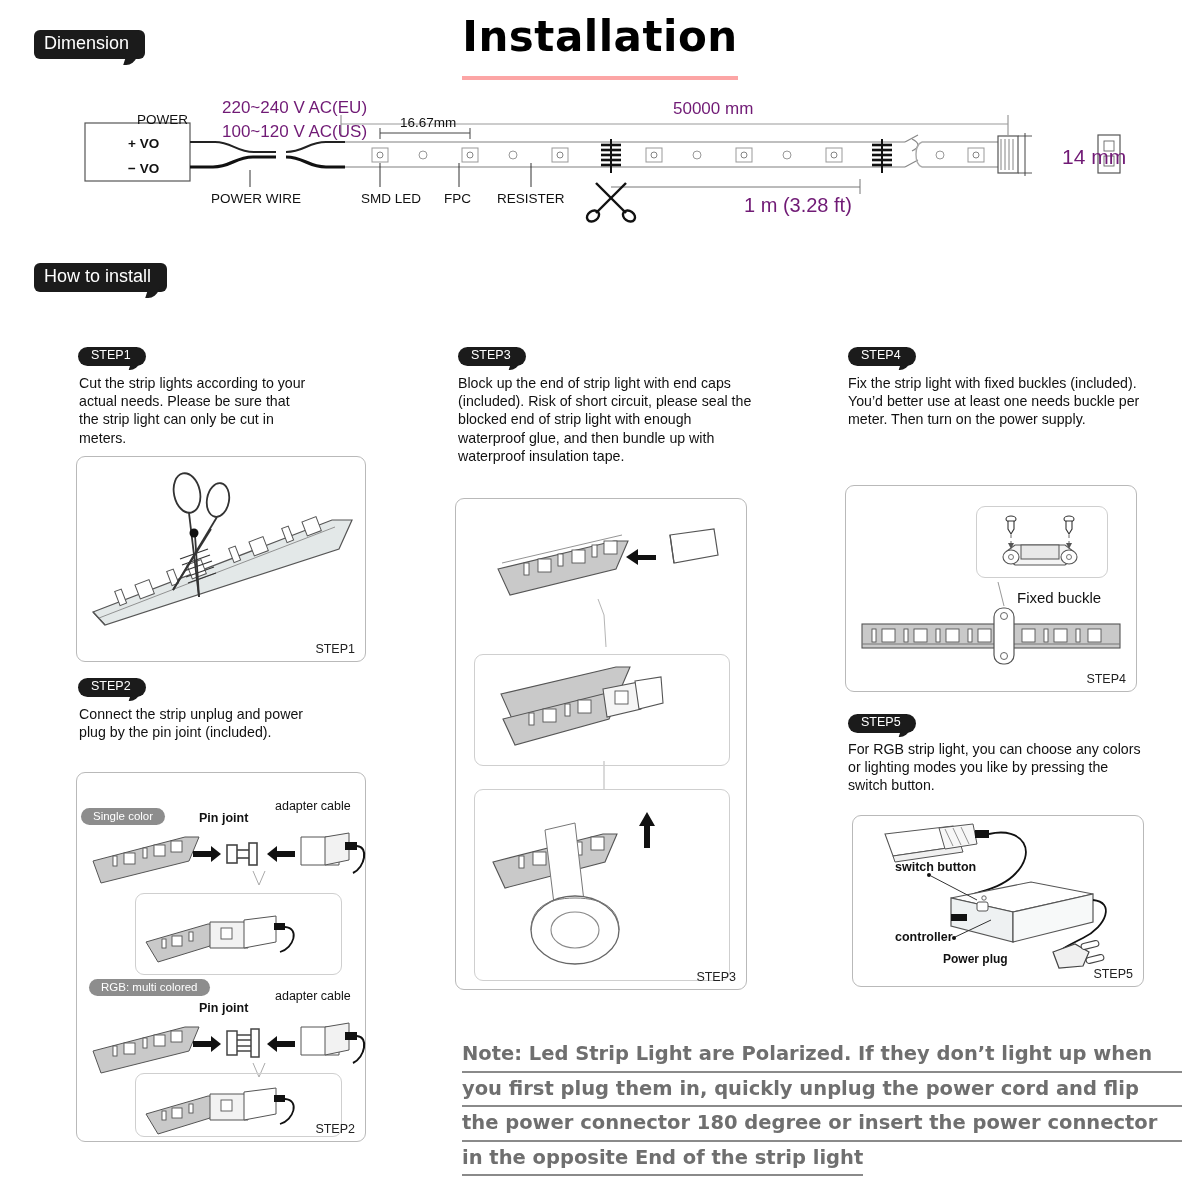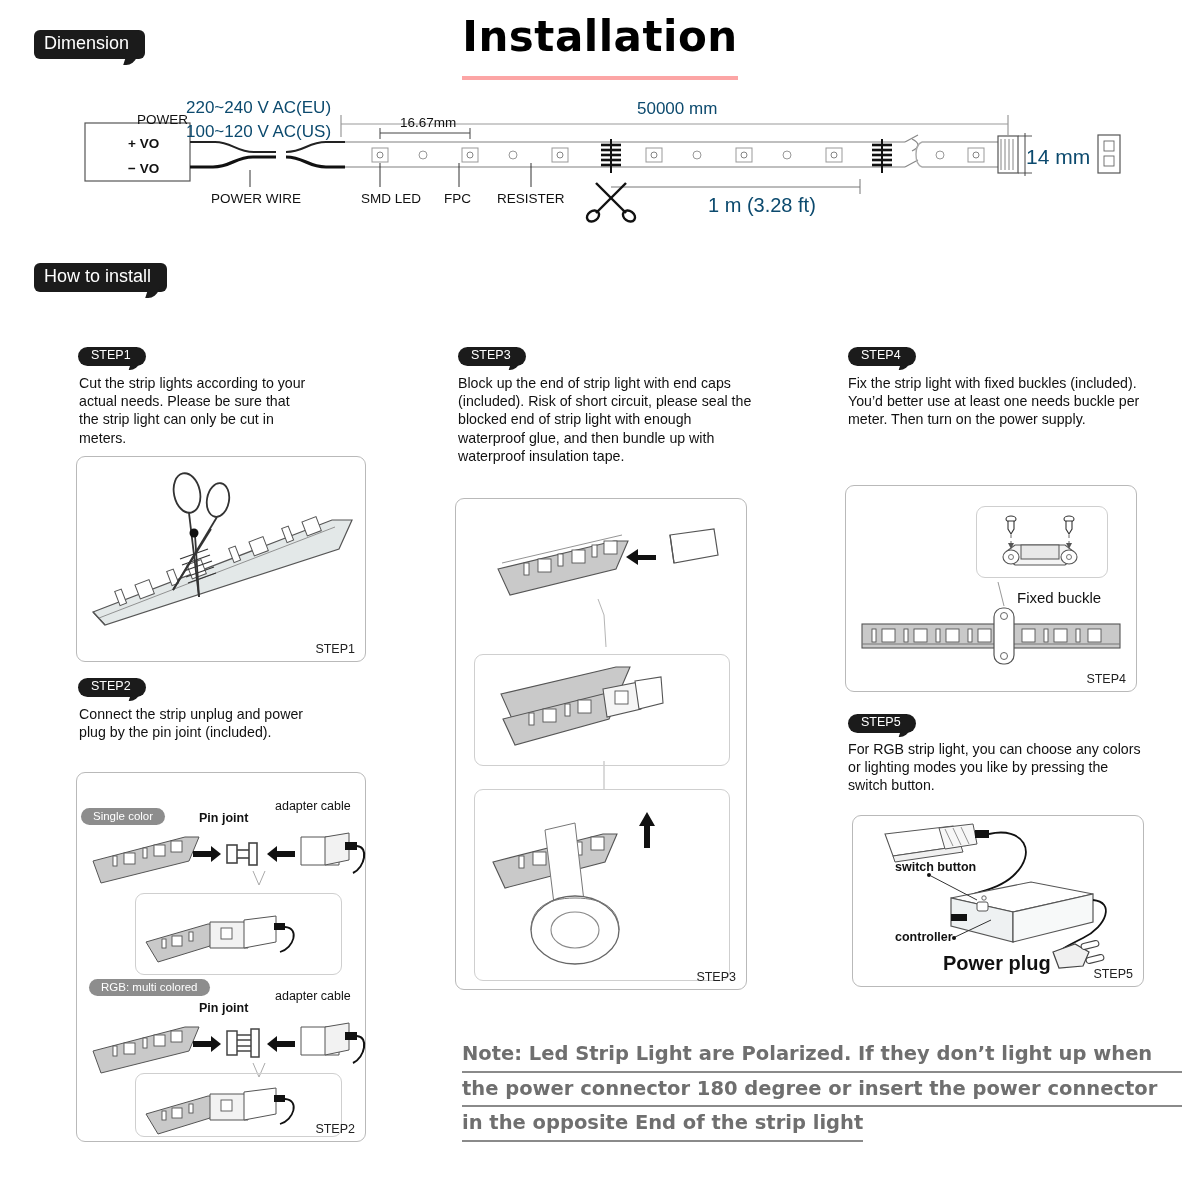--- a/index.html
+++ b/index.html
@@ -35,21 +35,21 @@
     left:0;right:0;top:12px;text-align:center;
     font-family:"DejaVu Sans", sans-serif;
     font-weight:bold;font-size:42px;letter-spacing:0.5px;color:#000;
   }
   #page-title span{border-bottom:4px solid #fca5a5;padding-bottom:15px;}
 
   
   #dimension-diagram{left:0;top:95px;width:1200px;height:140px;}
   .dlabel{position:absolute;font-family:"Liberation Sans",sans-serif;font-size:13.5px;color:#111;white-space:nowrap;}
   .dlabel.b{font-weight:bold;}
-  .dbig{position:absolute;font-size:17px;color:#0c4a6e;white-space:nowrap;}
+  .dbig{position:absolute;font-size:17px;color:#701a75;white-space:nowrap;margin-left:36px;}
 
   
   .col-text{font-size:14.2px;line-height:1.28;color:#111;}
 
   .panel{
     position:absolute;border:1px solid #b9b9b9;border-radius:9px;background:#fff;
   }
   .panel-tag{
     position:absolute;right:10px;bottom:5px;font-size:12.5px;color:#222;
     font-family:"Liberation Sans",sans-serif;
@@ -525,21 +525,22 @@
     <rect x="233" y="140" width="18" height="6" rx="3" fill="#fff" stroke="#444" stroke-width="1.1" transform="rotate(-14 242 143)"></rect>
 
     <line x1="78" y1="60" x2="124" y2="84" stroke="#333" stroke-width="1"></line>
     <circle cx="76" cy="59" r="2" fill="#111"></circle>
     <line x1="100" y1="122" x2="138" y2="104" stroke="#333" stroke-width="1"></line>
     <circle cx="101" cy="122" r="2" fill="#111"></circle>
   </svg>
 
   <span class="abs small-cap" style="left:42px;top:44px;font-weight:bold;">switch button</span>
   <span class="abs small-cap" style="left:42px;top:114px;font-weight:bold;">controller</span>
-  <span class="abs" style="left:90px;top:136px;font-size:20px;font-weight:bold;color:#111;text-align:center;">Power plug</span>
+  <span class="abs" style="left:90px;top:136px;font-size:12px;font-weight:bold;color:#111;text-align:center;">Power plug</span>
   <span class="panel-tag">STEP5</span>
 </div>
 
 <div id="bottom-note">
   <span class="nline">Note: Led Strip Light are Polarized. If they don’t light up when</span>
+  <span class="nline">you first plug them in, quickly unplug the power cord and flip</span>
   <span class="nline">the power connector 180 degree or insert the power connector</span>
   <span class="nline" style="display:inline-block;border-bottom:2px solid #8a8a8a;">in the opposite End of the strip light</span>
 </div>
 
 </body></html>

